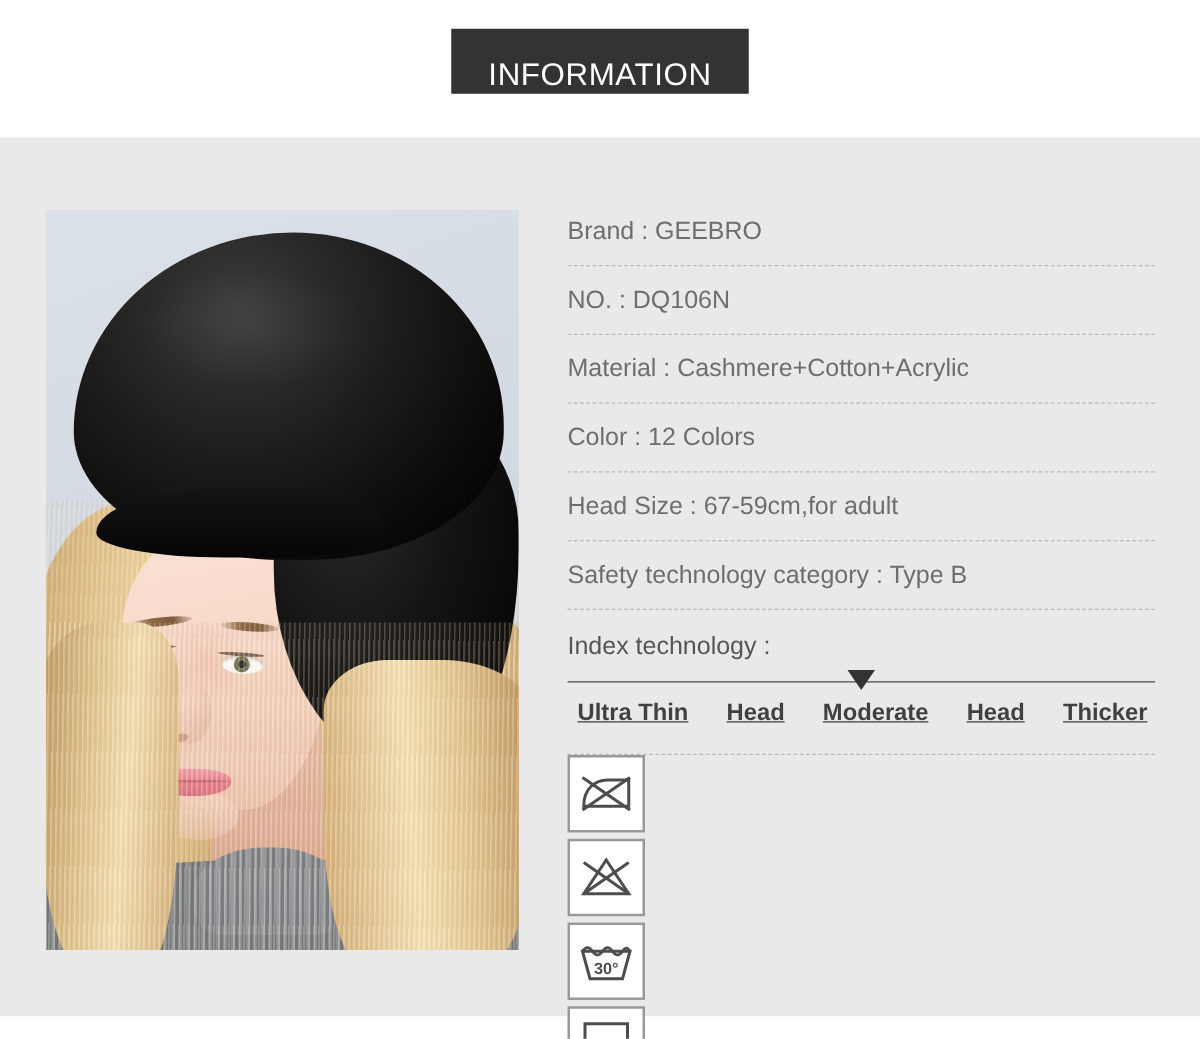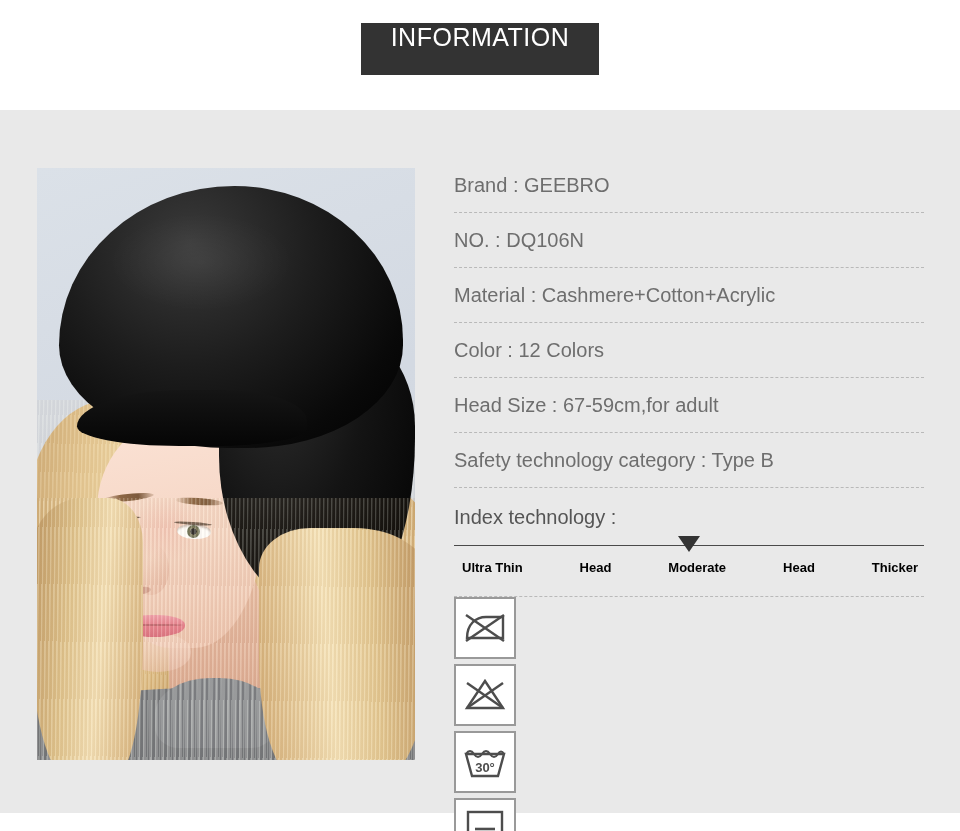--- a/index.html
+++ b/index.html
@@ -21,21 +21,21 @@
     left: 0; top: 0;
     width: 960px; height: 110px;
     background: #ffffff;
   }
   .header-badge {
     position: absolute;
     left: 361px; top: 23px;
     width: 238px; height: 52px;
     background: #333333;
     display: flex;
-    align-items: flex-start;
+    align-items: flex-end;
     justify-content: center;
   }
   .header-badge-text {
     color: #ffffff;
     font-size: 25px;
     letter-spacing: 0.5px;
     font-weight: 400;
   }
 
   
@@ -290,23 +290,24 @@
     border-top: 16px solid #333333;
     transform: translateX(-50%);
   }
   .index-labels {
     display: flex;
     justify-content: space-between;
     margin-top: 14px;
     padding: 0 6px 0 8px;
   }
   .index-label {
-    font-size: 13px;
-    color: #000000;
+    font-size: 19px;
+    color: #404040;
     font-weight: 600;
+    text-decoration: underline;
   }
   .dash-sep {
     height: 1px;
     border-bottom: 1px dashed #b9b9b9;
     margin-top: 20px;
   }
 
   
   .wash-title {
     font-size: 20px;

